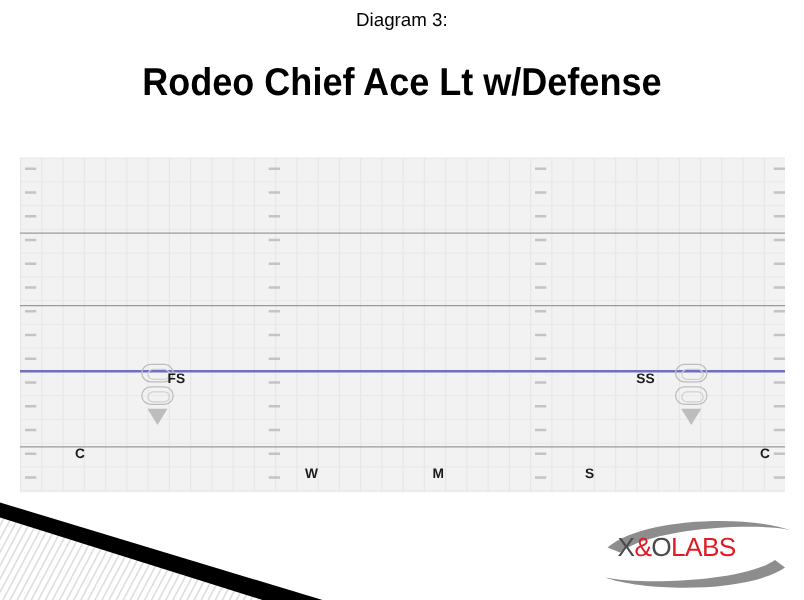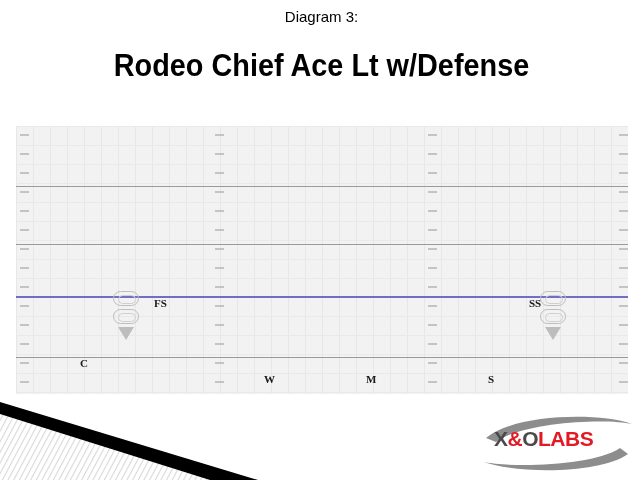--- a/index.html
+++ b/index.html
@@ -121,27 +121,26 @@
     width: 0;
     height: 0;
     border-left: 8px solid transparent;
     border-right: 8px solid transparent;
     border-top: 13px solid #bdbdbd;
   }
 
   
   .flabel {
     position: absolute;
-    font-family: Liberation Serif, serif;
+    font-family: Liberation Sans, sans-serif;
     font-size: 11px;
     font-weight: bold;
     color: #1a1a1a;
     white-space: nowrap;
     line-height: 1;
-    margin-left: 20px;
   }
 
   
   #deco {
     position: absolute;
     left: 0;
     top: 398px;
     width: 300px;
     height: 82px;
     overflow: hidden;
@@ -154,21 +153,21 @@
     top: 412px;
     width: 160px;
     height: 62px;
   }
   #logo-wordmark {
     position: absolute;
     left: 16px;
     top: 16px;
     font-family: "Liberation Sans", sans-serif;
     font-size: 21px;
-    font-weight: bold;
+    font-weight: normal;
     letter-spacing: -0.5px;
     white-space: nowrap;
     line-height: 1;
   }
   .lg-dark { color: #4a4a4a; }
   .lg-red  { color: #e01b24; }
   #logo-tagline {
     position: absolute;
     left: 9px;
     top: 40px;

